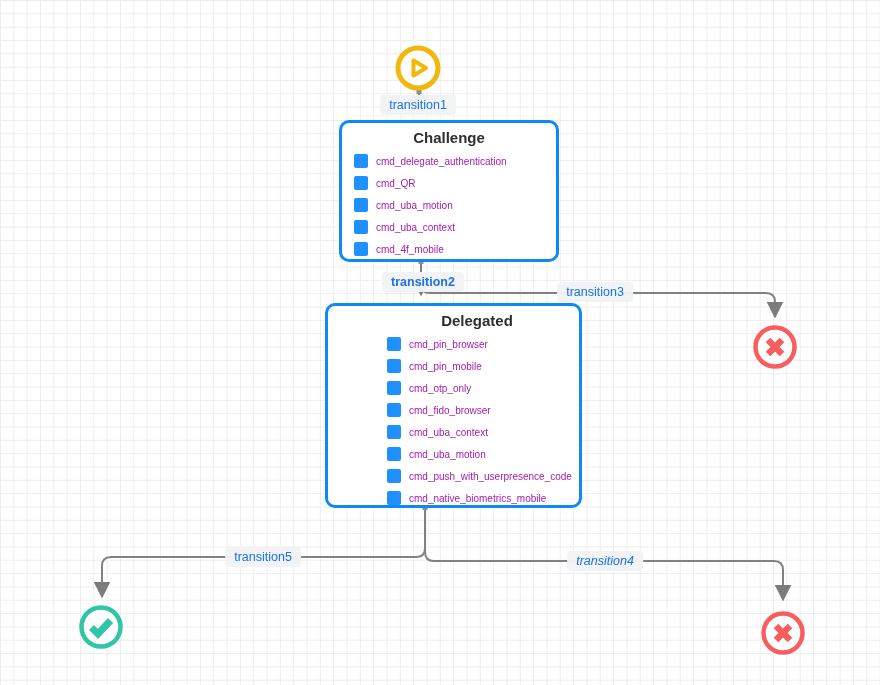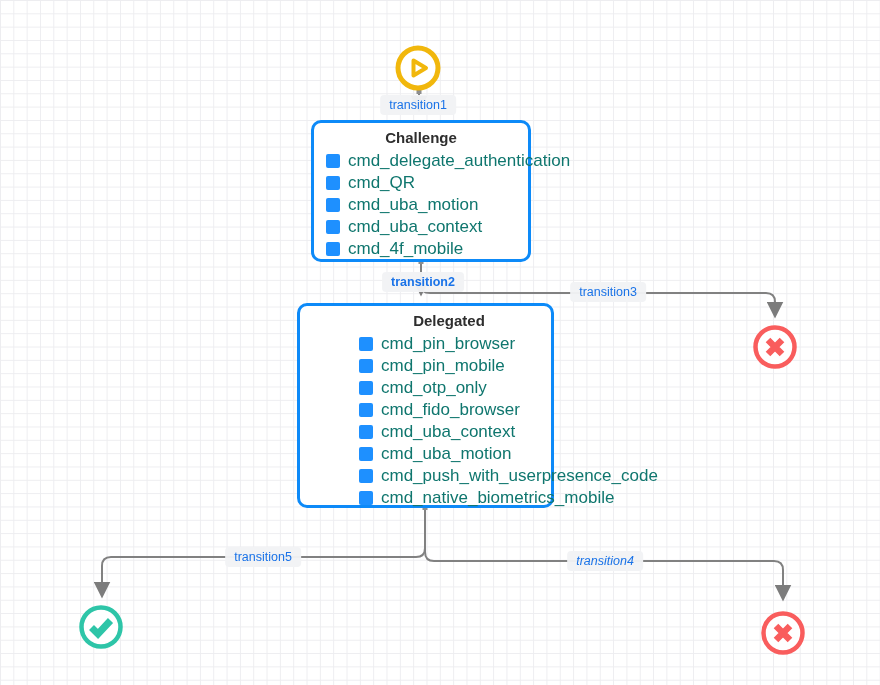--- a/index.html
+++ b/index.html
@@ -24,20 +24,21 @@
     pointer-events: none;
   }
 
   .state-node {
     position: absolute;
     background: #ffffff;
     border: 3px solid #0d8af8;
     border-radius: 10px;
     padding-top: 6px;
     z-index: 3;
+    margin-left: 28px;
   }
   .state-title {
     text-align: center;
     font-weight: bold;
     font-size: 15px;
     color: #2e2e2e;
     margin-bottom: 4px;
   }
   .cmd-row {
     display: flex;
@@ -46,22 +47,22 @@
     padding-left: 12px;
   }
   .cmd-icon {
     width: 14px; height: 14px;
     background: #1e90ff;
     border-radius: 2px;
     margin-right: 8px;
     flex: none;
   }
   .cmd-label {
-    font-size: 17px;
-    color: #0f766e;
+    font-size: 10px;
+    color: #a21caf;
     white-space: nowrap;
   }
 
   .edge-label {
     position: absolute;
     transform: translate(-50%, -50%);
     background: rgba(241,242,245,0.96);
     color: #1a73e8;
     font-size: 12.5px;
     padding: 3px 9px;
@@ -107,21 +108,21 @@
     <span>
       <svg width="46" height="46" viewBox="0 0 46 46">
         <circle cx="23" cy="23" r="20" fill="#ffffff" stroke="#f1b70c" stroke-width="5"></circle>
         <path d="M18.5 15.5 L31 23 L18.5 30.5 Z" fill="#ffffff" stroke="#f1b70c" stroke-width="4" stroke-linejoin="round"></path>
       </svg>
     </span>
   </div>
 
   <div class="edge-label" style="left:418px; top:105px;">transition1</div>
   <div class="edge-label" style="left:423px; top:282px;font-weight:bold;">transition2</div>
-  <div class="edge-label" style="left:608px; top:292px;">transition3</div>
+  <div class="edge-label" style="left:595px; top:292px;">transition3</div>
   <div class="edge-label" style="left:263px; top:557px;">transition5</div>
   <div class="edge-label" style="left:605px; top:561px;font-style:italic;">transition4</div>
 
   <div class="state-node" style="left:311px; top:120px; width:220px; height:142px;">
     <div class="state-title">Challenge</div>
     <div class="cmd-row">
       <span class="cmd-icon"></span>
       <span class="cmd-label">cmd_delegate_authentication</span>
     </div>
     <div class="cmd-row">

